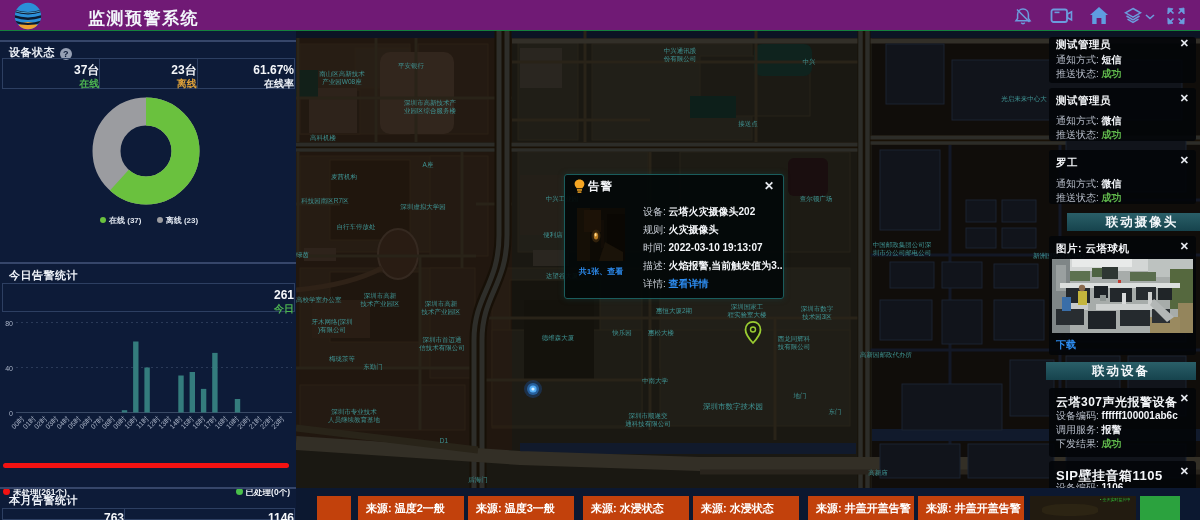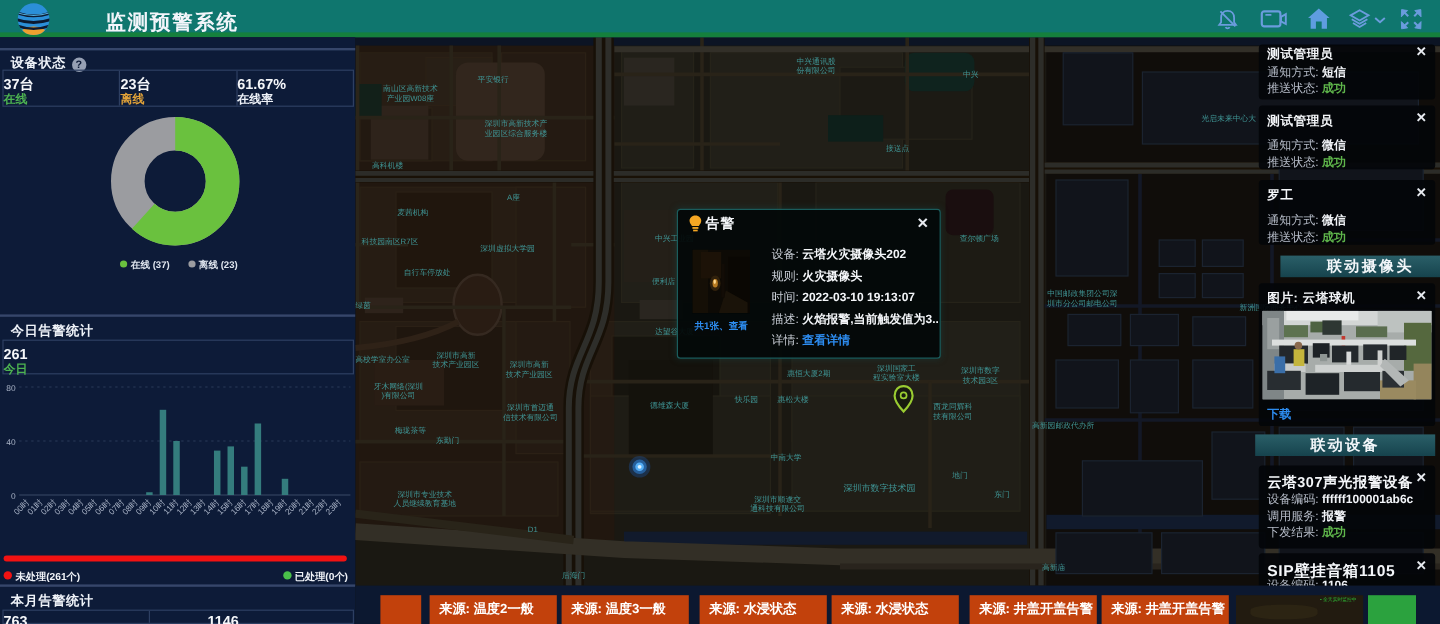--- a/index.html
+++ b/index.html
@@ -1,29 +1,29 @@
 <!DOCTYPE html>
 <html lang="zh"><head>
 <meta charset="utf-8">
 <title>监测预警系统</title>
 <style>
   * { margin:0; padding:0; box-sizing:border-box; }
   html,body { width:1200px; height:520px; overflow:hidden; background:#0a1322; font-family:"Liberation Sans",sans-serif; }
   #stage { position:relative; width:1200px; height:520px; background:#0a1322; overflow:hidden; }
   .abs { position:absolute; }
   
-  #hdr { position:absolute; left:0; top:0; width:1200px; height:31px; background:#0f766e; border-bottom:4px solid #15803d; }
+  #hdr { position:absolute; left:0; top:0; width:1200px; height:31px; background:#701a75; border-bottom:1px solid #15803d; }
   #hdr .title { position:absolute; left:88px; top:7px; color:#f2f5fa; font-size:17px; font-weight:bold; letter-spacing:1.5px; }
   .hicon { position:absolute; top:7px; }
   
   #lp { position:absolute; left:0; top:31px; width:296px; height:489px; background:#0d1b38; }
   .sec-h { position:absolute; left:9px; color:#eef2f8; font-size:11px; font-weight:bold; letter-spacing:0.5px; }
   .qmark { display:inline-block; width:12px; height:12px; border-radius:50%; background:#96a0b4; color:#0d1b38; font-size:9px; line-height:12px; text-align:center; font-weight:bold; vertical-align:-1px; margin-left:5px; }
   .stat-tbl { position:absolute; left:2px; width:293px; border:1px solid #2d3f62; display:flex; }
-  .stat-tbl .cell { flex:1; text-align:left; border-right:1px solid #2d3f62; padding-top:4px; }
+  .stat-tbl .cell { flex:1; text-align:right; border-right:1px solid #2d3f62; padding-top:4px; }
   .stat-tbl .cell:last-child { border-right:none; }
   .stat-tbl .num { color:#f5f7fa; font-size:12px; font-weight:bold; line-height:14px; }
   .stat-tbl .lbl { font-size:10px; font-weight:bold; line-height:14px; }
   .green { color:#4db351; }
   .orange { color:#dfa139; }
   .white { color:#eef2f8; }
   .divider { position:absolute; left:0; width:296px; height:2px; background:#36466a; }
   
   #bbar { position:absolute; left:296px; top:488px; width:904px; height:32px; background:#0c1830; z-index:30; }
   .rbox { position:absolute; top:8px; height:40px; background:#c2410c; color:#fff; font-size:11px; font-weight:bold; line-height:24px; padding-left:8px; white-space:nowrap; overflow:hidden; }
@@ -369,21 +369,21 @@
   <text x="228.2" y="103" fill="#a9b3c6" font-size="7" text-anchor="end" transform="rotate(-45 228.2 103)">18时</text>
   <text x="239.5" y="103" fill="#a9b3c6" font-size="7" text-anchor="end" transform="rotate(-45 239.5 103)">19时</text>
   <text x="250.8" y="103" fill="#a9b3c6" font-size="7" text-anchor="end" transform="rotate(-45 250.8 103)">20时</text>
   <text x="262.1" y="103" fill="#a9b3c6" font-size="7" text-anchor="end" transform="rotate(-45 262.1 103)">21时</text>
   <text x="273.4" y="103" fill="#a9b3c6" font-size="7" text-anchor="end" transform="rotate(-45 273.4 103)">22时</text>
   <text x="284.7" y="103" fill="#a9b3c6" font-size="7" text-anchor="end" transform="rotate(-45 284.7 103)">23时</text>
   </svg>
 
   <div class="abs" style="left:3px;top:432px;width:286px;height:5px;border-radius:2.5px;background:#f21212;"></div>
 
-  <div class="abs" style="left:3px;top:444px;width:287px;font-size:8.5px;font-weight:bold;color:#f0f3f8;">
+  <div class="abs" style="left:3px;top:456px;width:287px;font-size:8.5px;font-weight:bold;color:#f0f3f8;">
     <span style="display:inline-block;width:7px;height:7px;border-radius:50%;background:#f21212;margin-right:3px;"></span>未处理(261个)
     <span style="float:right;"><span style="display:inline-block;width:7px;height:7px;border-radius:50%;background:#49c04a;margin-right:3px;"></span>已处理(0个)</span>
   </div>
 
   <div class="divider" style="top:456px;"></div>
 
   <div class="sec-h" style="top:462px;">本月告警统计</div>
 
   <div class="stat-tbl" style="top:477px;height:12px;gap:48px;">
     <div class="cell" style="padding-top:2px;">

